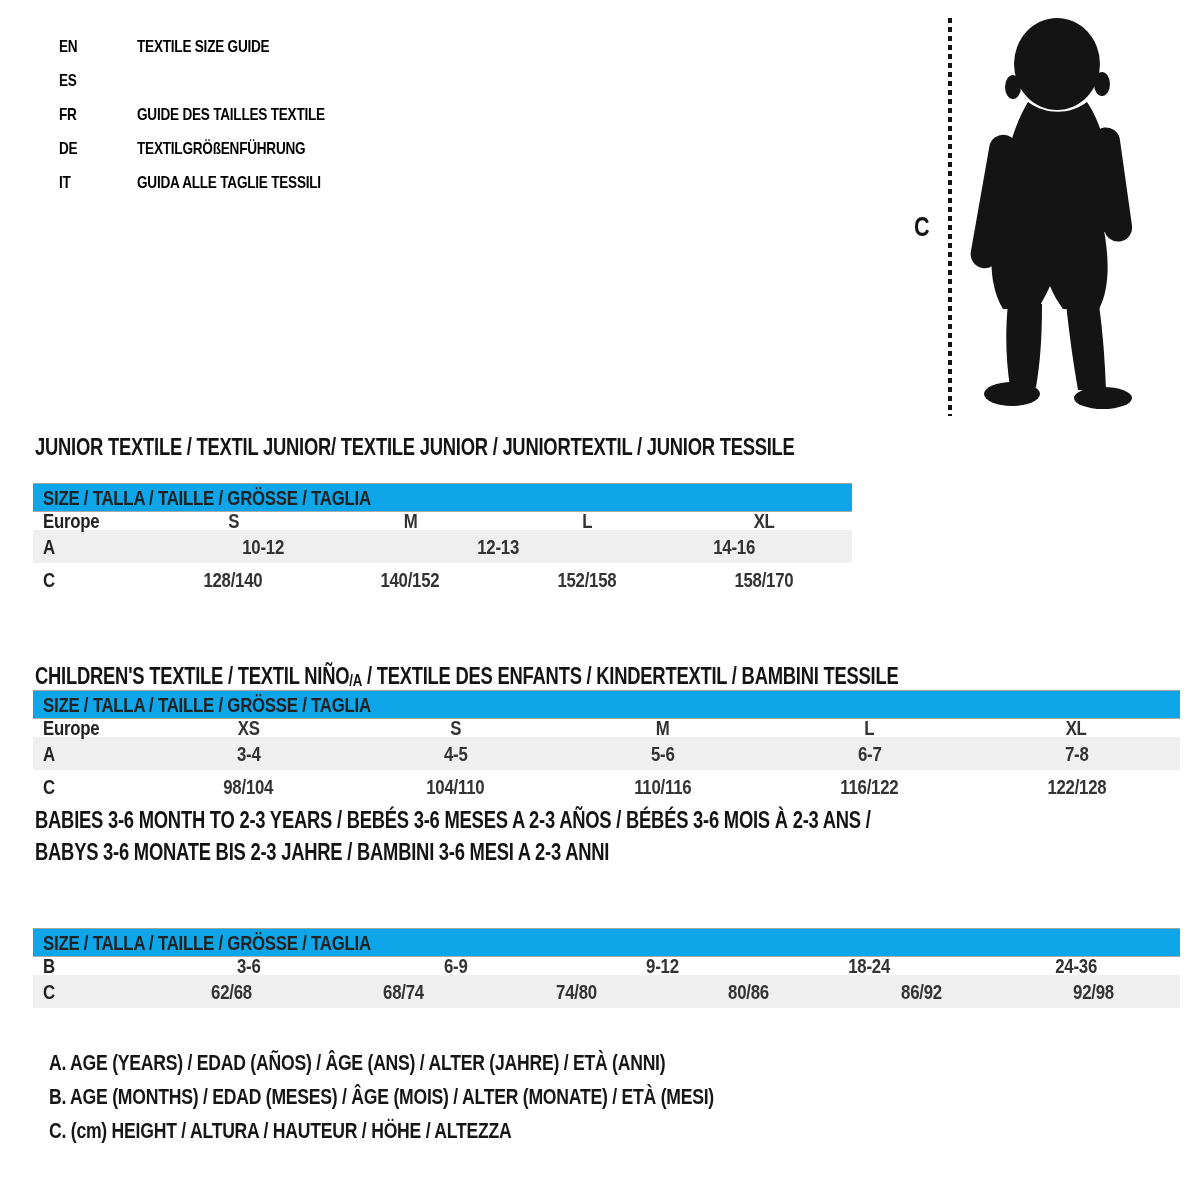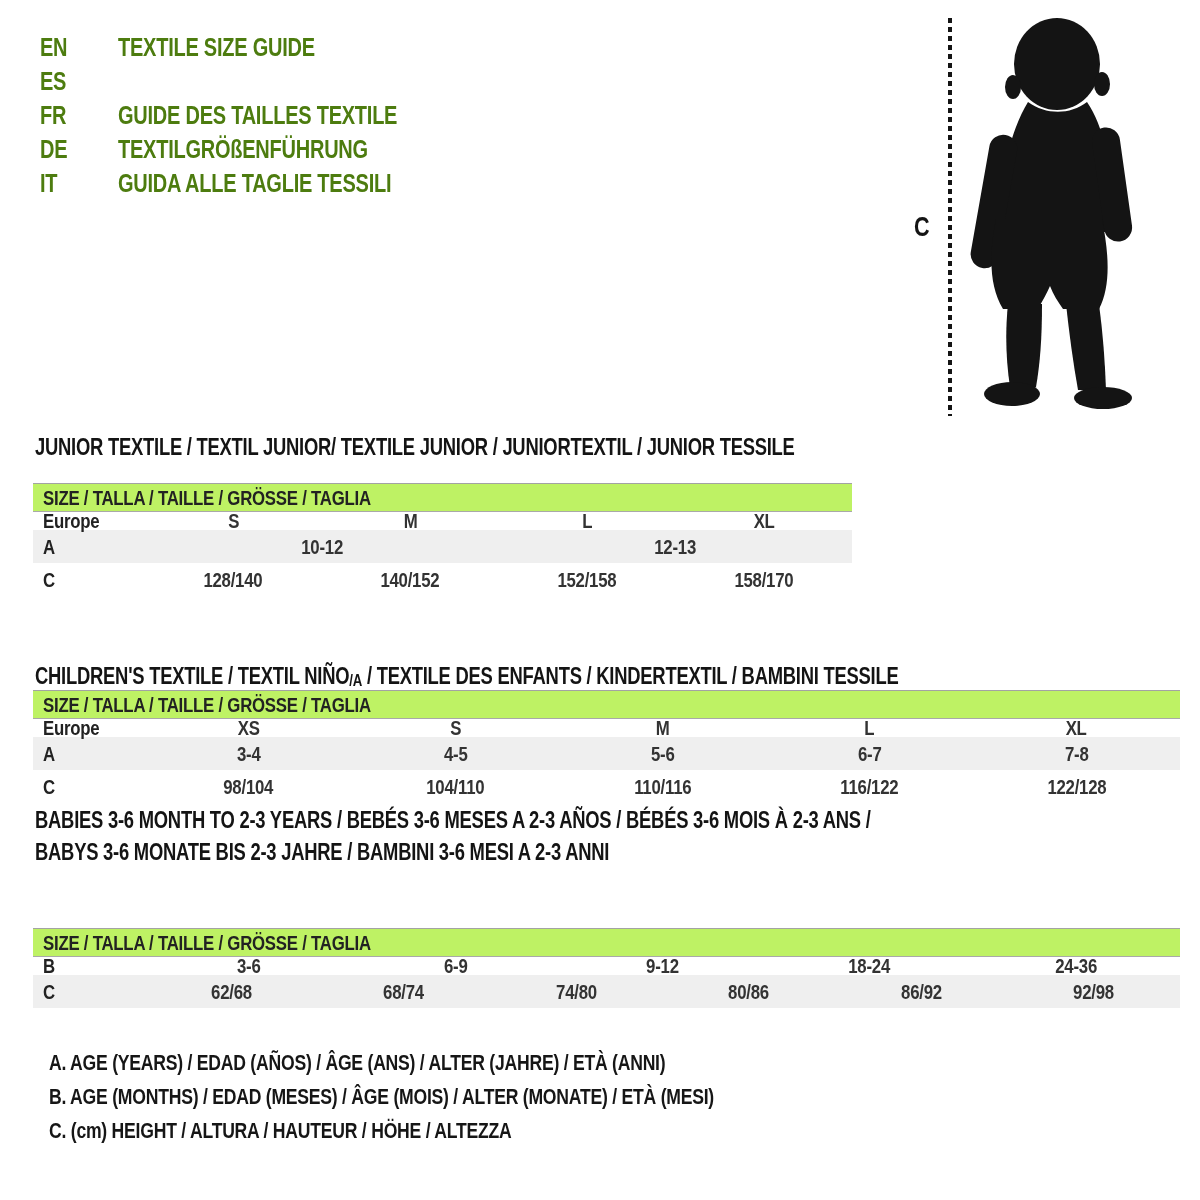--- a/index.html
+++ b/index.html
@@ -10,41 +10,41 @@
     -webkit-font-smoothing:antialiased;
   }
   .page { position:absolute; inset:0; background:#ffffff; }
 
   
   .cx  { display:inline-block; transform:scaleX(0.80); transform-origin:50% 50%; white-space:nowrap; letter-spacing:-0.3px; }
   .cxl { display:inline-block; transform:scaleX(0.80); transform-origin:0 50%;  white-space:nowrap; letter-spacing:-0.3px; }
 
   
   .lang-block { position:absolute; left:40px; top:30px; }
-  .lang-row { display:flex; height:34px; align-items:center; font-size:25px; color:#4d7c0f; }
+  .lang-row { display:flex; height:34px; align-items:center; font-size:17px; color:#000000;margin-left:19px; }
   .lang-code { width:78px; }
   
   .measure-line { position:absolute; left:948px; top:18px; width:4px; height:398px;
     background:repeating-linear-gradient(to bottom, #141414 0 5px, transparent 5px 9px); }
   .measure-label { position:absolute; left:912px; top:212px; font-size:27px; color:#141414; }
   .baby-figure { position:absolute; left:960px; top:14px; width:178px; height:404px; }
 
   
   .sec-heading { position:absolute; left:35px; font-size:23px; color:#141414; white-space:nowrap; }
   .sec-heading .sub { font-size:0.72em; vertical-align:-0.12em; }
   .heading-junior { top:434px;text-align:right; }
   .heading-children { top:642px;margin-top:21px; }
   .heading-babies { top:804px; line-height:32px; }
 
   
   .size-table { position:absolute; left:33px; }
   .t-junior   { top:483px; width:819px; }
   .t-children { top:690px; width:1147px; }
   .t-babies   { top:928px; width:1147px; }
-  .size-bar { height:29px; background:#bef264; border-top:1px solid #a3a3a3; border-bottom:1px solid #a9a9a9;
+  .size-bar { height:29px; background:#0ea5e9; border-top:1px solid #a3a3a3; border-bottom:1px solid #a9a9a9;
     display:flex; align-items:center; padding-left:10px; font-size:21px; color:#222222; }
   .trow { display:flex; height:33px; align-items:stretch; font-size:21px; }
   .trow.tall { height:18px; }
   .trow.band { background:#efefef; }
   .cell { flex:1; display:flex; align-items:center; justify-content:center; color:#333333; }
   .cell.label { flex:0 0 112px; justify-content:flex-start; padding-left:10px; color:#222222; }
 
   
   .legend { position:absolute; left:35px; top:1046px;margin-left:14px; }
   .legend-line { height:34px; display:flex; align-items:center; font-size:22px; color:#161616; }
@@ -119,20 +119,23 @@
     <div class="trow band">
       <div class="cell label">
           <span class="cxl">A</span>
         </div>
       <div class="cell">
           <span class="cx">10-12</span>
         </div>
       <div class="cell">
           <span class="cx">12-13</span>
         </div>
+      <div class="cell">
+          <span class="cx">14-16</span>
+        </div>
     </div>
     <div class="trow">
       <div class="cell label">
           <span class="cxl">C</span>
         </div>
       <div class="cell">
           <span class="cx">128/140</span>
         </div>
       <div class="cell">
           <span class="cx">140/152</span>

